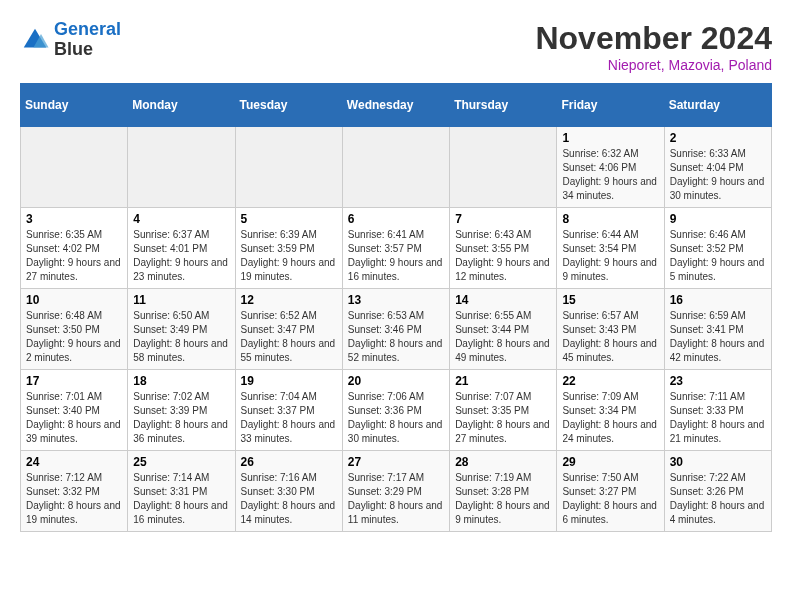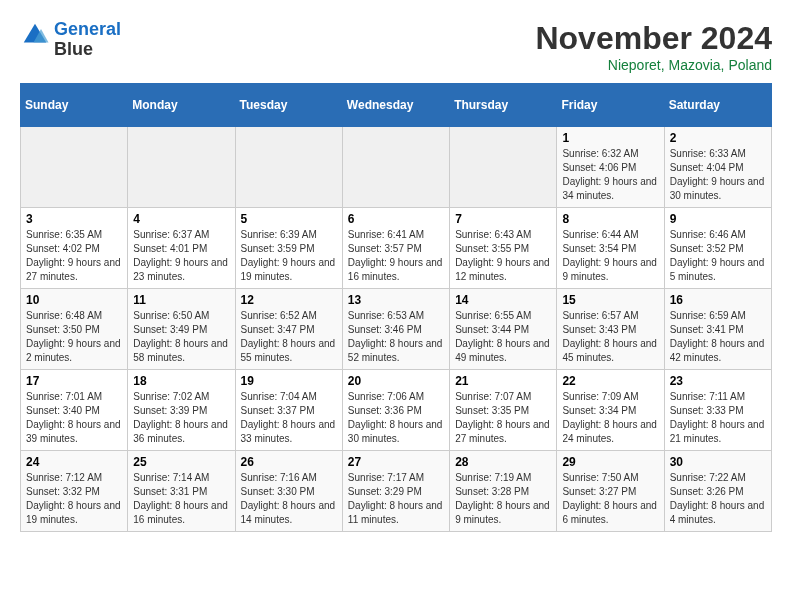--- a/index.html
+++ b/index.html
@@ -11,20 +11,21 @@
       padding: 20px;
     }
     .header {
       display: flex;
       justify-content: space-between;
       align-items: flex-start;
       margin-bottom: 10px;
     }
     .logo {
       display: flex;
+      align-items: center;
       gap: 4px;
     }
     .logo-text {
       font-size: 18px;
       font-weight: bold;
       color: #333;
       line-height: 1.1;
     }
     .logo-text span {
       color: #1a6fc4;
@@ -36,21 +37,21 @@
     .title-block {
       text-align: right;
     }
     .month-title {
       font-size: 32px;
       font-weight: bold;
       color: #333;
     }
     .location-title {
       font-size: 14px;
-      color: #15803d;
+      color: #a21caf;
     }
     table {
       width: 100%;
       border-collapse: collapse;
       font-size: 11px;
     }
     thead tr {
       background: #2a6db5;
       color: #fff;
     }

